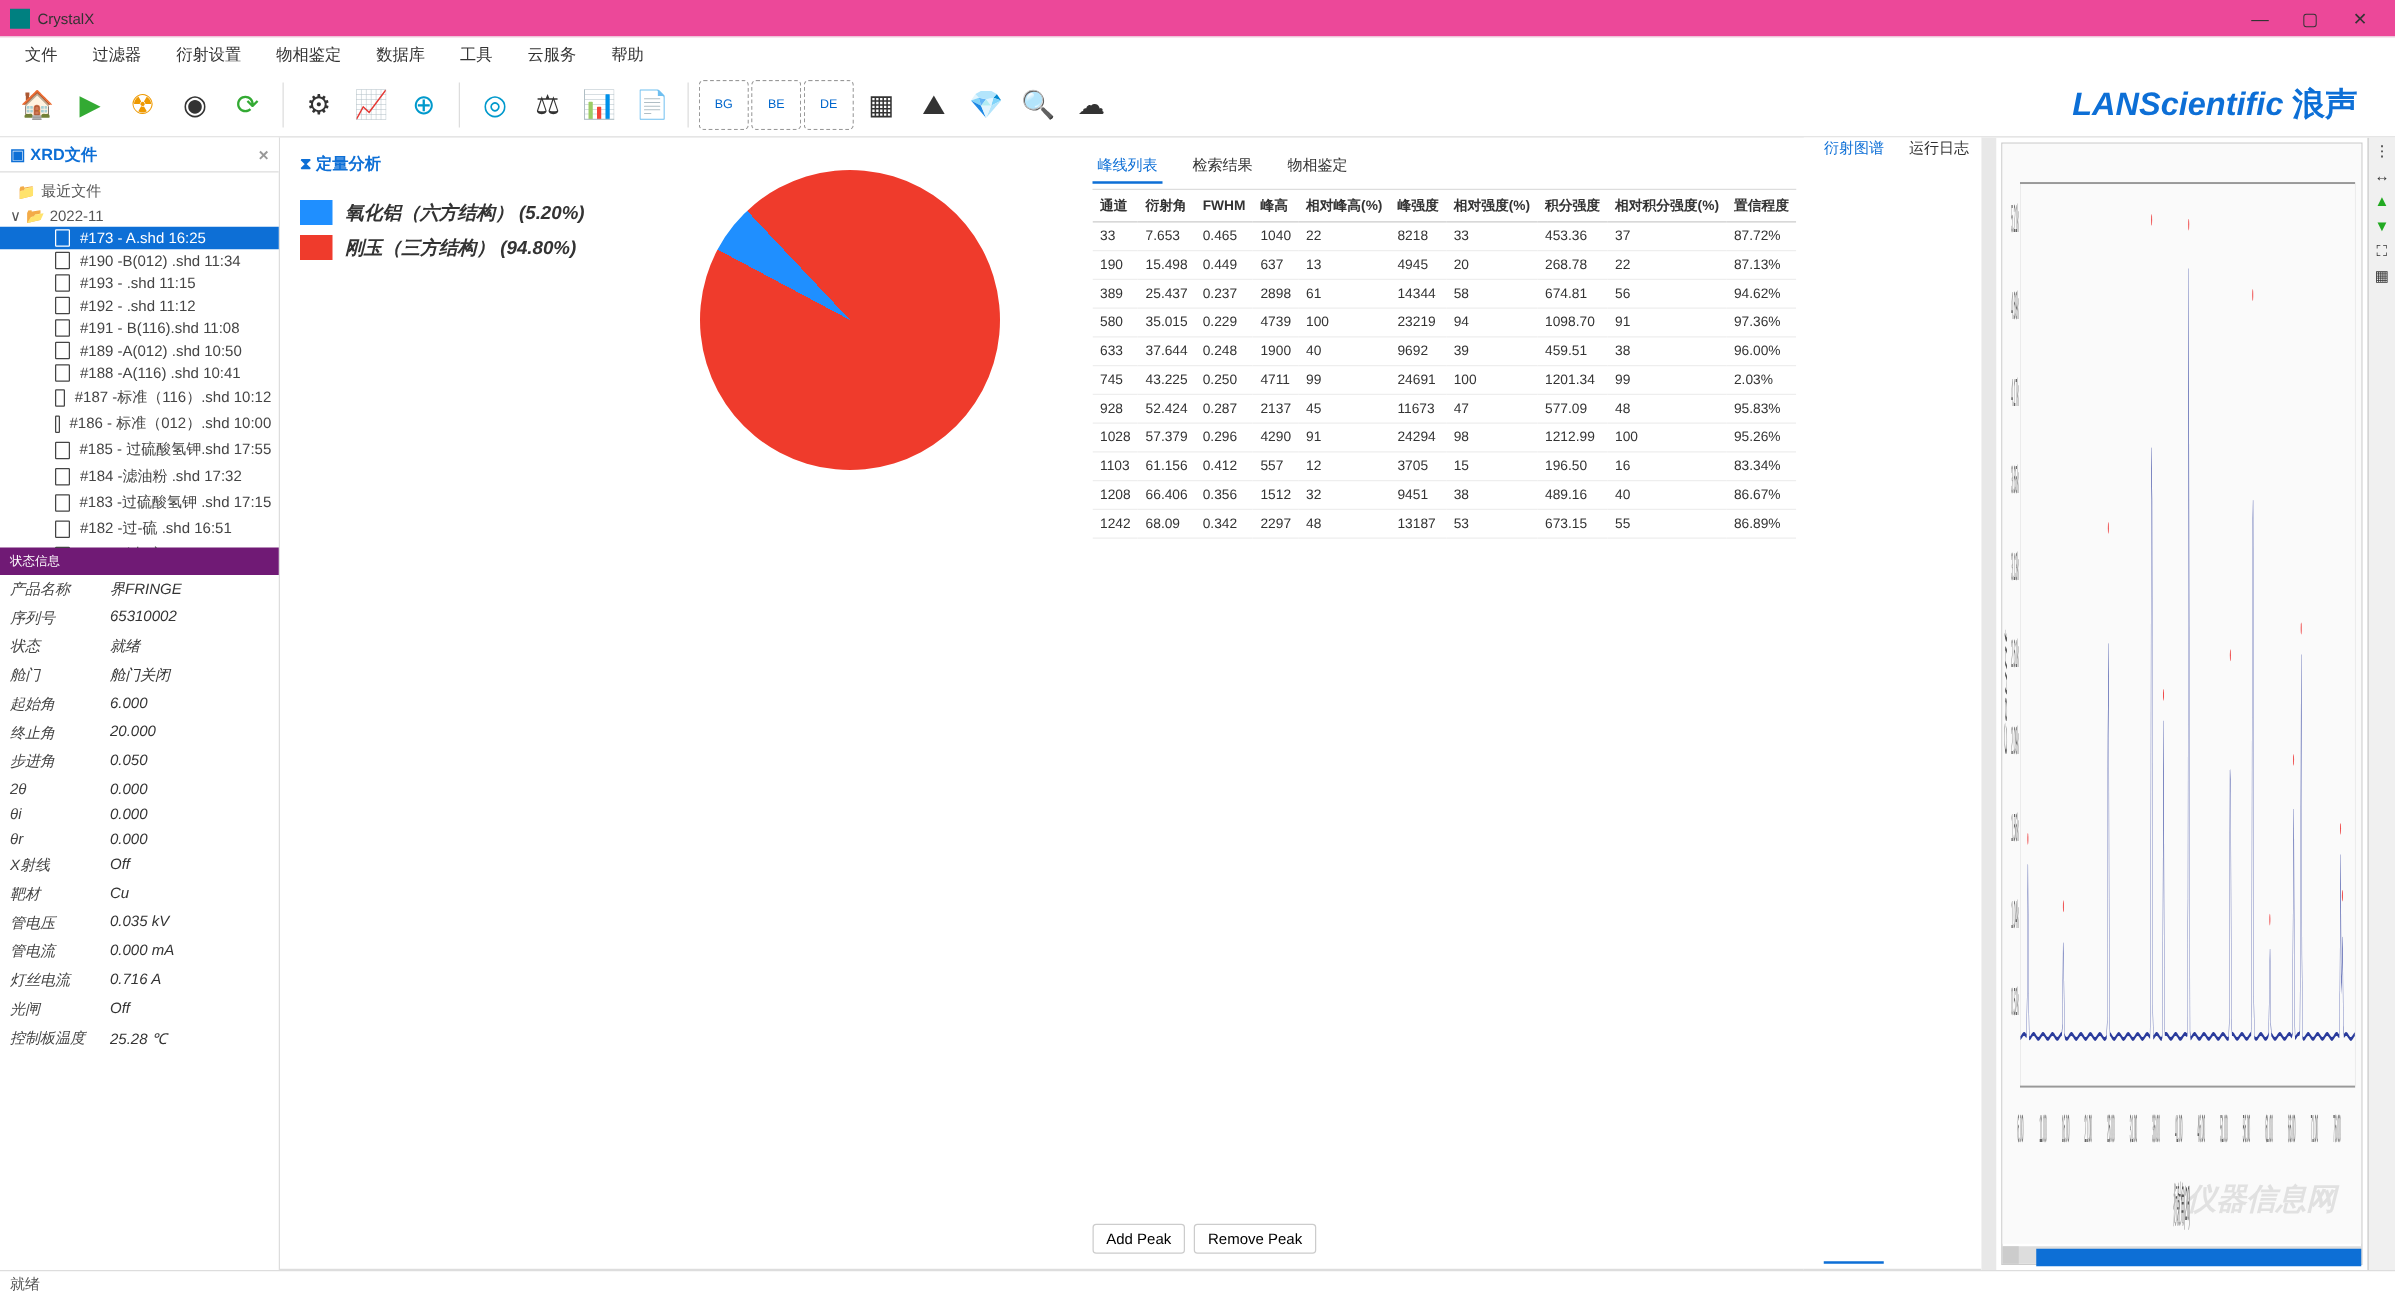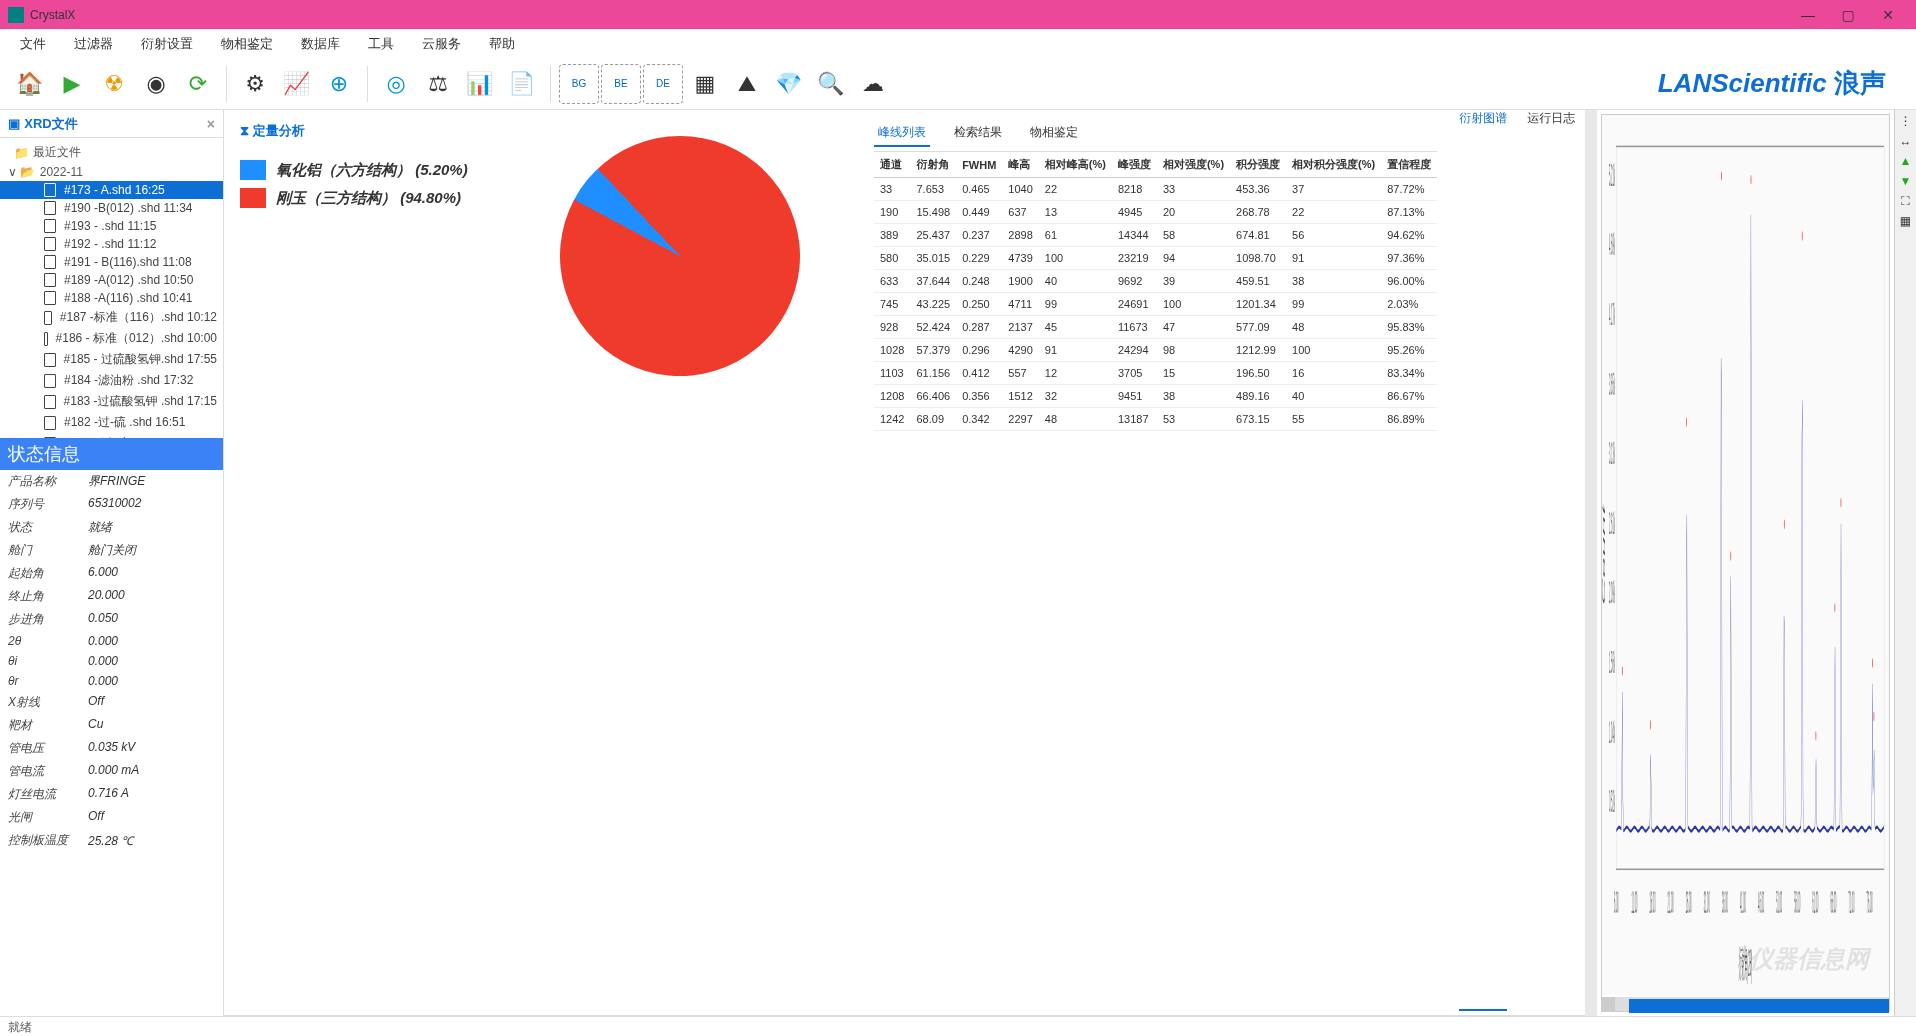--- a/index.html
+++ b/index.html
@@ -19,21 +19,21 @@
 .left { width: 224px; border-right: 1px solid #ddd; display: flex; flex-direction: column; }
 .panel-head { height: 28px; background: #fff; border-bottom: 1px solid #ddd; display: flex; align-items: center; padding: 0 8px; color: #0d6fd6; font-weight: bold; font-size: 13px; }
 .panel-head .x { margin-left: auto; color: #999; font-size: 14px; }
 .tree { flex: 0 0 300px; overflow-y: auto; font-size: 12px; padding: 4px 0; }
 .tree .node { padding: 2px 6px; display: flex; align-items: center; gap: 4px; white-space: nowrap; }
 .tree .folder { color: #555; }
 .tree .file { padding-left: 44px; color: #444; }
 .tree .file.sel { background: #0d6fd6; color: #fff; }
 .tree .doc-icon { display: inline-block; width: 12px; height: 14px; border: 1px solid currentColor; border-radius: 1px; margin-right: 4px; position: relative; }
 .tree .fold-icon { color: #f5a623; }
-.status-head { background: #3b82f6; color: #fff; padding: 4px 8px; font-size: 18px; }
+.status-head { background: #701a75; color: #fff; padding: 4px 8px; font-size: 10px; }
 .status-body { flex: 1; overflow-y: auto; font-size: 12px; font-style: italic; }
 .status-body .row { display: flex; padding: 3px 8px; }
 .status-body .k { width: 80px; color: #444; }
 .right { flex: 1; display: flex; flex-direction: row; overflow: hidden; }
 .upper { flex: 0 0 320px; display: flex; border-bottom: 1px solid #ddd; }
 .pie-area { flex: 0 0 640px; padding: 8px 16px; }
 .pie-title { color: #0d6fd6; font-size: 13px; font-weight: bold; padding: 4px 0 12px 0; }
 .legend-item { display: flex; align-items: center; gap: 10px; font-size: 15px; font-style: italic; font-weight: bold; margin: 8px 0; }
 .legend-sw { width: 26px; height: 20px; }
 .pie-chart { width: 240px; height: 240px; border-radius: 50%; margin-left: 320px; margin-top: -80px; }
@@ -380,20 +380,24 @@
                   <td>2297</td>
                   <td>48</td>
                   <td>13187</td>
                   <td>53</td>
                   <td>673.15</td>
                   <td>55</td>
                   <td>86.89%</td>
                 </tr>
               </tbody>
             </table>
+        </div>
+        <div class="tbl-btns">
+          <button>Add Peak</button>
+          <button>Remove Peak</button>
         </div>
       </div>
     </div>
 
     <div class="chart-tabs" id="ctabs" style="padding-left:16px">
         <span class="act">衍射图谱</span>
         <span>运行日志</span>
       </div>
     <div class="lower">
       <div class="vscroll-stub"></div>

